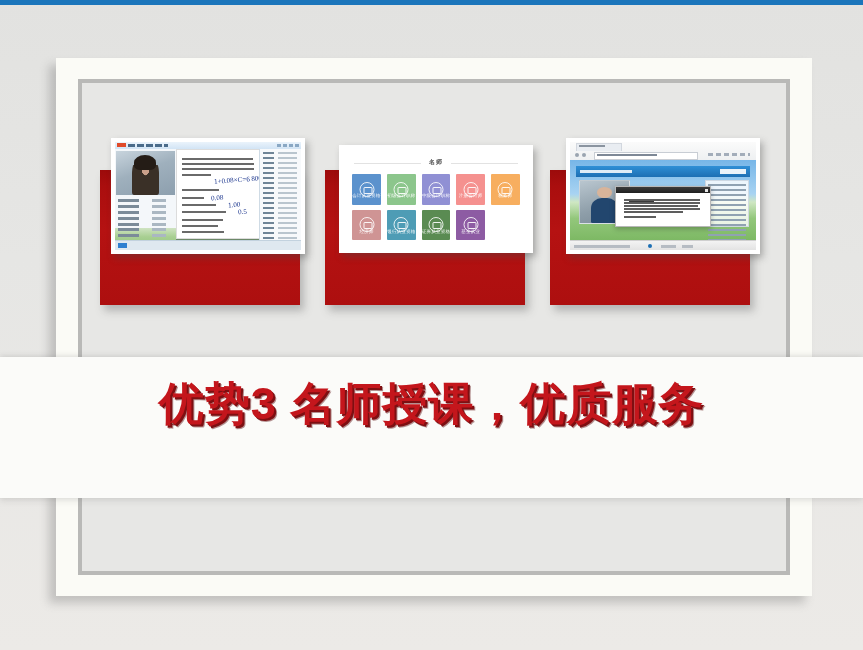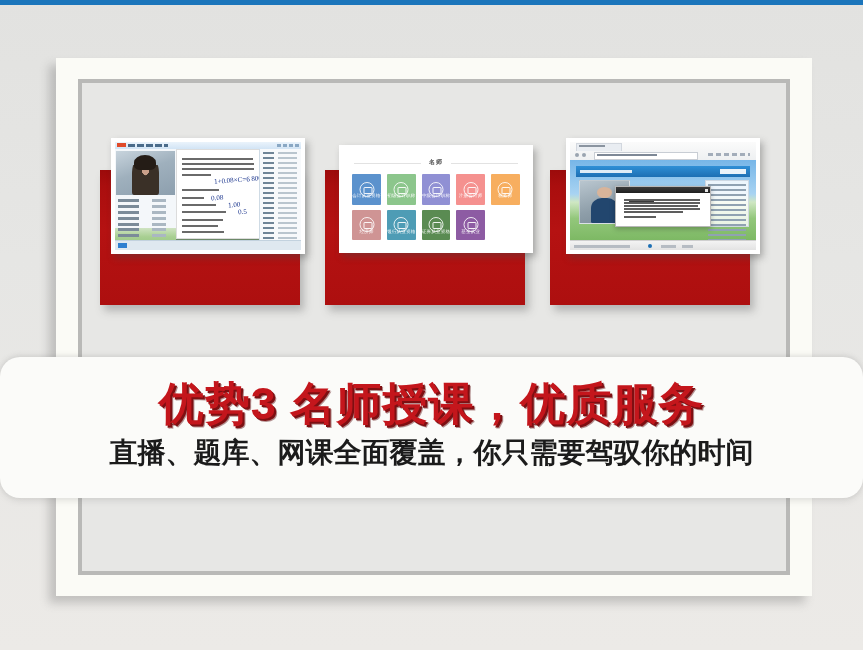--- a/index.html
+++ b/index.html
@@ -48,21 +48,20 @@
   }
 
   
   .banner {
     position: absolute;
     left: 0; top: 357px;
     width: 863px; height: 141px;
     background: #fbfbf9;
     box-shadow: 0 -2px 5px rgba(120,120,120,0.16), 0 3px 6px rgba(120,120,120,0.18);
     z-index: 40;
-    border-radius: 20px;
   }
   .banner-title {
     position: absolute;
     left: 0; top: 17px;
     width: 863px;
     text-align: center;
     font-size: 45px;
     font-weight: 700;
     letter-spacing: 1px;
     color: #c4161c;
@@ -421,16 +420,15 @@
             <div class="br-sb-seg" style="left:60%;width:6%;"></div>
             <div class="br-sb-seg" style="left:4px;width:30%;"></div>
           </div>
         </div>
       </div>
     </div>
   </div>
 
   <div class="banner">
     <div class="banner-title">优势3  名师授课，优质服务</div>
-    <div class="banner-sub">直播、题库、网课全面覆盖，你只需要驾驭你的时间</div>
   </div>
 
 </div>
 
 </body></html>

